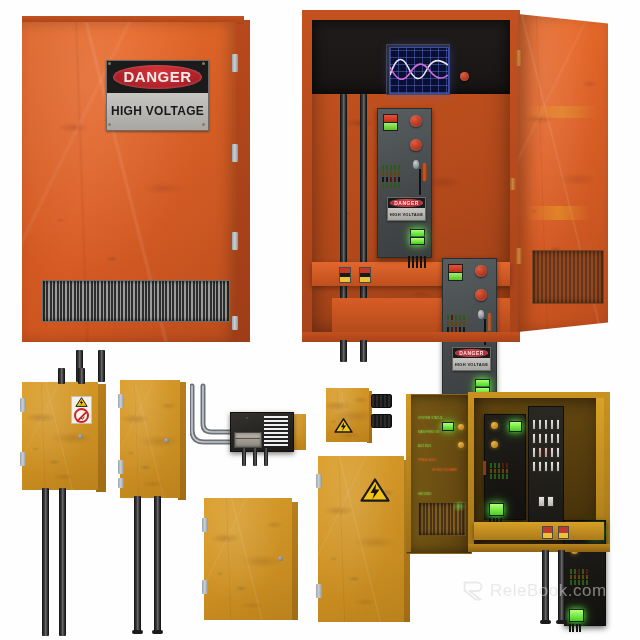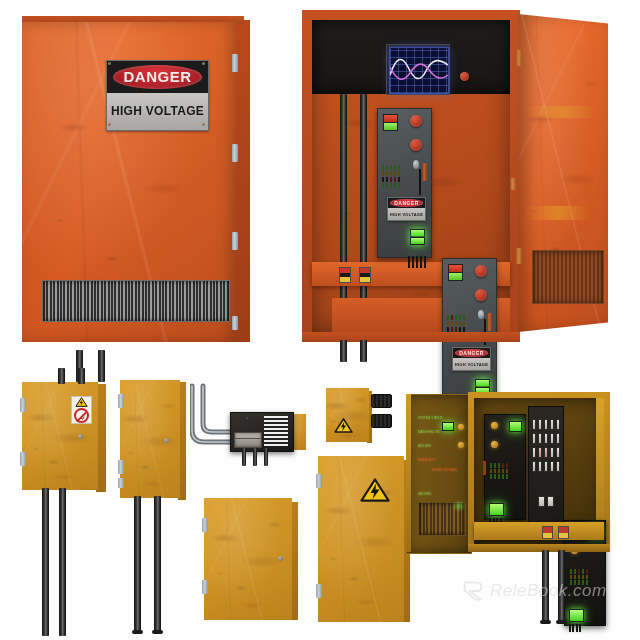--- a/index.html
+++ b/index.html
@@ -111,21 +111,21 @@
   .term i{display:block;flex:1;}
   .term i.r{background:#c0392b;}
   .term i.y{background:#e8c23a;}
   .term i.k{background:#1a1a1a;}
 
   
   .brk{background:linear-gradient(#e6e4de,#b9b6ae);border:1px solid #2a2a28;}
   .brk.p{background:linear-gradient(#e8b9b0,#c08a80);}
 
   
-  .wm{display:flex;align-items:center;gap:6px;opacity:.55;font-style:italic;}
+  .wm{display:flex;align-items:center;gap:6px;opacity:.55;}
   .wm-text{color:#d7d7d7;font-size:17px;letter-spacing:.5px;}
   .glowtext{color:#8fe05a;font-size:3px;line-height:4px;opacity:.75;
     text-shadow:0 0 3px rgba(120,255,80,.8);white-space:nowrap;}
   .glowtext.r{color:#e8632a;text-shadow:0 0 3px rgba(255,110,40,.8);}
 </style>
 </head>
 <body>
 
 <div class="stage">
 

